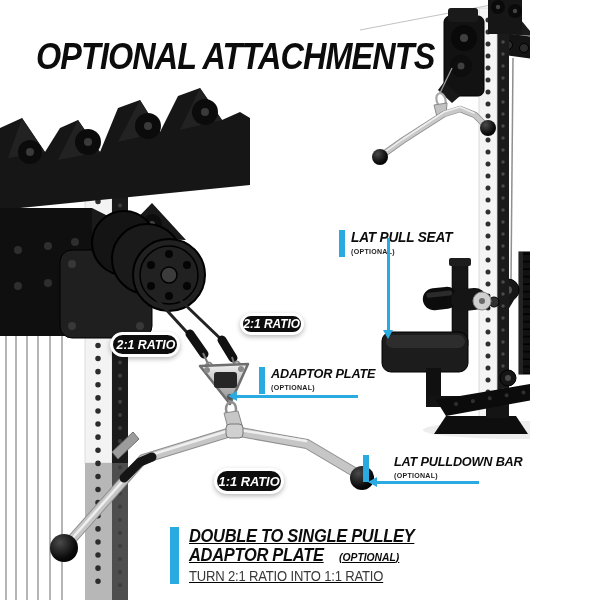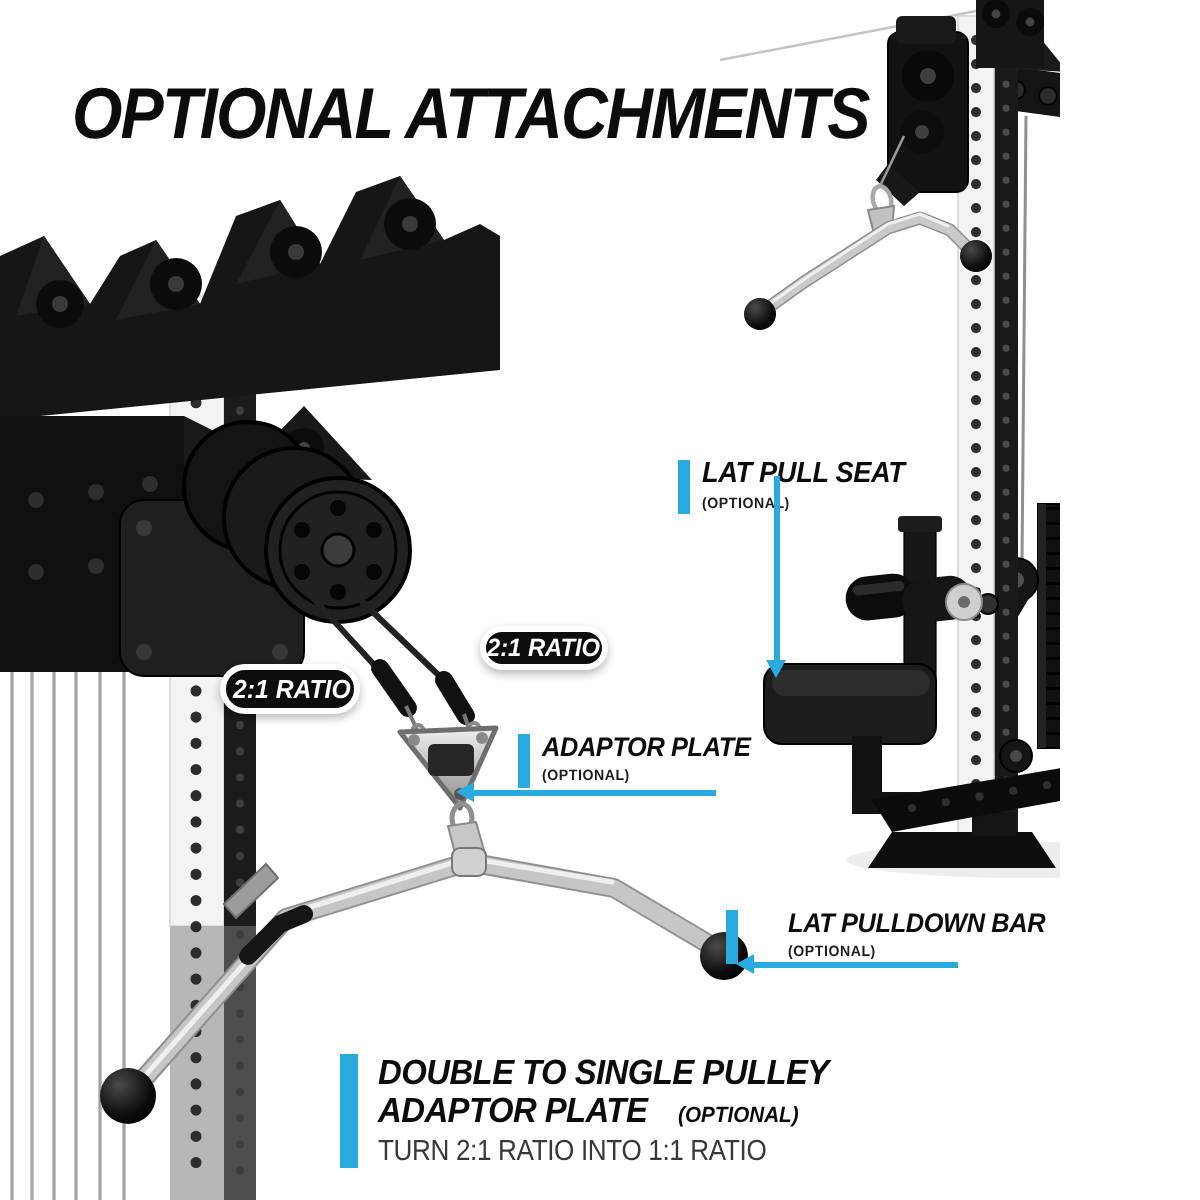--- a/index.html
+++ b/index.html
@@ -42,21 +42,21 @@
 
   .pline{position:absolute;z-index:2;background:var(--accent);}
   .pl-seat{left:387px;top:238px;width:3px;height:93px;}
   .pl-plate{left:237px;top:395px;width:121px;height:3px;}
   .pl-bar{left:377px;top:481px;width:102px;height:3px;}
   .arrow{position:absolute;z-index:2;width:0;height:0;}
   .ar-seat{left:383px;top:330px;border-left:5px solid transparent;border-right:5px solid transparent;border-top:9px solid var(--accent);}
   .ar-plate{left:228px;top:391px;border-top:5px solid transparent;border-bottom:5px solid transparent;border-right:9px solid var(--accent);}
   .ar-bar{left:368px;top:477px;border-top:5px solid transparent;border-bottom:5px solid transparent;border-right:9px solid var(--accent);}
 
-  .footnote{position:absolute;left:170px;top:527px;z-index:2;display:flex;align-items:stretch;}
+  .footnote{position:absolute;left:170px;top:527px;z-index:2;display:flex;align-items:stretch;text-decoration:underline;}
   .fbar{width:9px;background:var(--accent);flex:none;margin-right:10px;}
   .fl1,.fl2{font-weight:bold;font-style:italic;color:var(--heading-text);font-size:17.5px;
     letter-spacing:-.3px;white-space:nowrap;transform:scaleX(.94);transform-origin:left top;line-height:1.08;}
   .fl2row{display:flex;align-items:baseline;}
   .fl2note{font-weight:bold;font-style:italic;color:var(--heading-text);font-size:11px;margin-left:7px;
     transform:scaleX(.94);transform-origin:left bottom;}
   .fl3{font-size:14.5px;color:var(--subtext);letter-spacing:-.2px;margin-top:3px;white-space:nowrap;
     transform:scaleX(.9);transform-origin:left top;}
 </style>
 </head>
@@ -279,20 +279,23 @@
   </svg>
 
   <div class="title">OPTIONAL ATTACHMENTS</div>
 
   <div class="pill pill-21-left">
     <span>2:1 RATIO</span>
   </div>
   <div class="pill pill-21-right">
     <span>2:1 RATIO</span>
   </div>
+  <div class="pill pill-11">
+    <span>1:1 RATIO</span>
+  </div>
 
   <div class="callout co-seat">
     <div class="cbar"></div>
     <div>
       <div class="ctitle">LAT PULL SEAT</div>
       <div class="csub">(OPTIONAL)</div>
     </div>
   </div>
   <div class="pline pl-seat"></div>
   <div class="arrow ar-seat"></div>

